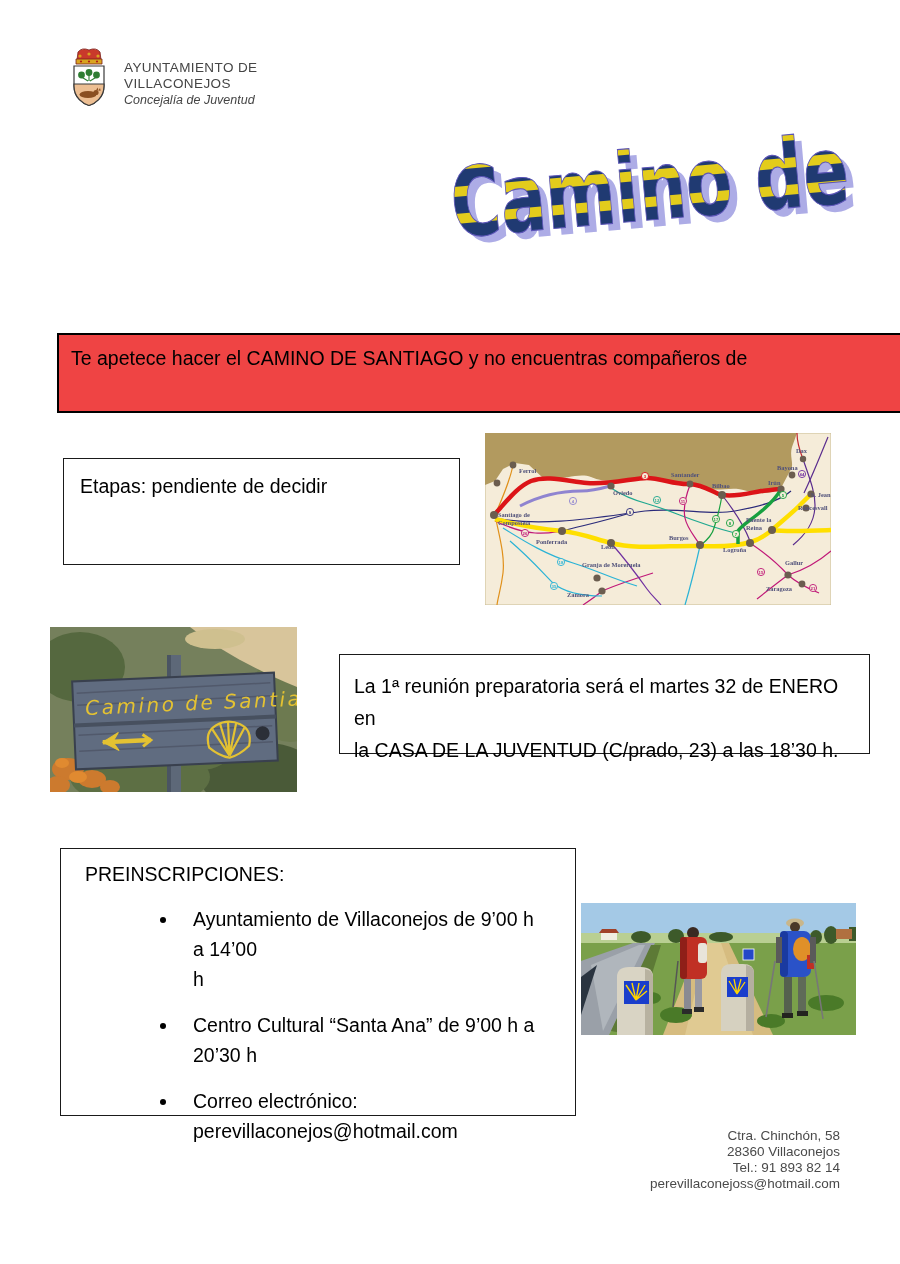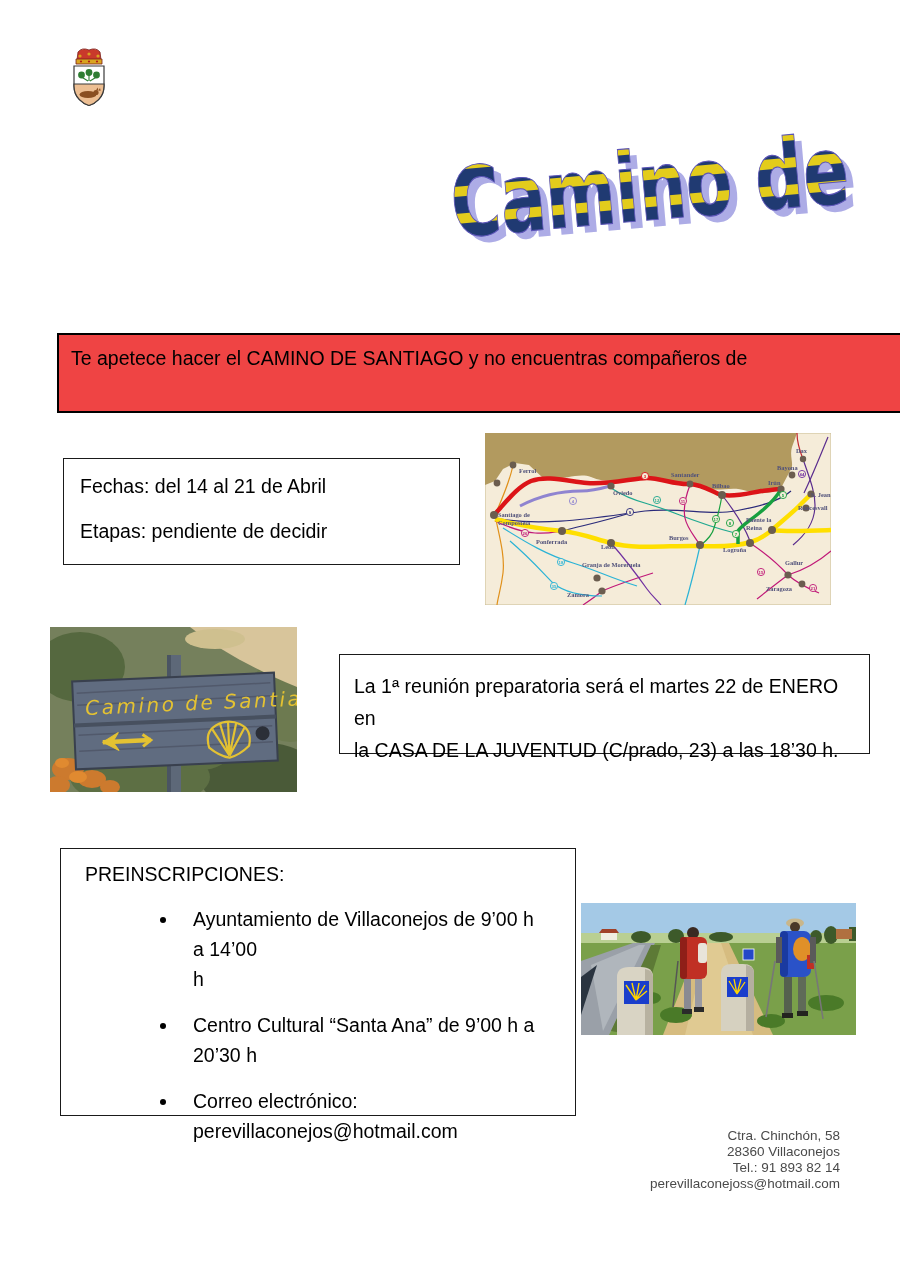--- a/index.html
+++ b/index.html
@@ -67,20 +67,25 @@
           <circle cx="23" cy="24.5" r="3.4"></circle>
           <circle cx="30.5" cy="27" r="3.4"></circle>
         <path d="M15.5,29 L22,33 M23,27 L23,33 M30.5,29 L24,33" stroke="#2e7d32" stroke-width="1.1" fill="none"></path>
       </g>
       <g fill="#8a4f21">
         <ellipse cx="22" cy="46.5" rx="8.5" ry="3.6"></ellipse>
         <circle cx="30" cy="44.5" r="2.6"></circle>
         <path d="M30,42.5 l1.5,-3 l1,3 z M32.5,42.5 l1.5,-2.5 l0.7,2.8 z"></path>
       </g>
     </svg>
+    <div class="logo-text">
+      <div class="l1">AYUNTAMIENTO DE</div>
+      <div class="l2">VILLACONEJOS</div>
+      <div class="l3">Concejalía de Juventud</div>
+    </div>
   </div>
 
   <div class="title-wrap">
     <svg width="800" height="160" viewBox="0 0 800 160">
       <defs>
         <pattern id="stripes" patternUnits="userSpaceOnUse" width="24" height="27">
           <rect width="24" height="27" fill="#203a72"></rect>
           <rect y="15" width="24" height="10" fill="#e3cc1c"></rect>
         </pattern>
       </defs>
@@ -89,21 +94,20 @@
         <text class="t-main" x="397" y="119" textLength="758" lengthAdjust="spacingAndGlyphs" fill="url(#stripes)">Camino de Santiago</text>
       </g>
     </svg>
   </div>
 
   <div class="banner">
     <div>Te apetece hacer el CAMINO DE SANTIAGO y no encuentras compañeros de</div>
   </div>
 
   <div class="box dates-box">
-    <p>Fechas: del 14 al 21 de Abril</p>
     <p>Etapas: pendiente de decidir</p>
   </div>
 
   <svg class="map-img" viewBox="0 0 346 172">
     <rect width="346" height="172" fill="#f5ecd9" stroke="#c9bc92" stroke-width="1"></rect>
 
     <path d="M0,0 H312 L307,14 C304,24 310,32 305,38 L296,55 C288,60 278,62 262,58 C248,53 238,58 224,56 C212,54 206,47 196,49 C180,52 168,44 152,46 C136,48 120,50 106,44 C92,39 76,49 58,45 L44,32 L30,30 L18,36 L10,48 L0,52 Z" fill="#b29a5f"></path>
 
     <g fill="none" stroke-width="1.2">
       <path d="M10,85 C60,95 120,83 160,78 C195,74 225,83 250,78 C270,74 292,70 306,58" stroke="#2a2a7a"></path>
@@ -254,21 +258,21 @@
       </g>
 
       <g transform="translate(178,118)" stroke="#e4c232" stroke-width="2.2" fill="none">
         <path d="M-20,4 Q-24,-12 -12,-18 Q0,-24 12,-18 Q24,-12 20,4 Q10,13 0,15 Q-10,13 -20,4 Z"></path>
         <path d="M0,13 L-16,-14 M0,13 L-8,-19 M0,13 L0,-21 M0,13 L8,-19 M0,13 L16,-14"></path>
       </g>
     </g>
   </svg>
 
   <div class="box meeting-box">
-    <div>La 1ª reunión preparatoria será el martes  22 de ENERO en</div>
+    <div>La 1ª reunión preparatoria será el martes  32 de ENERO en</div>
     <div>la CASA DE LA JUVENTUD  (C/prado, 23) a las 18’30 h.</div>
   </div>
 
   <div class="box pre-box">
     <h3>PREINSCRIPCIONES:</h3>
     <ul>
         <li>
           <div>Ayuntamiento de Villaconejos de 9’00 h  a   14’00</div>
           <div>h</div>
         </li>

